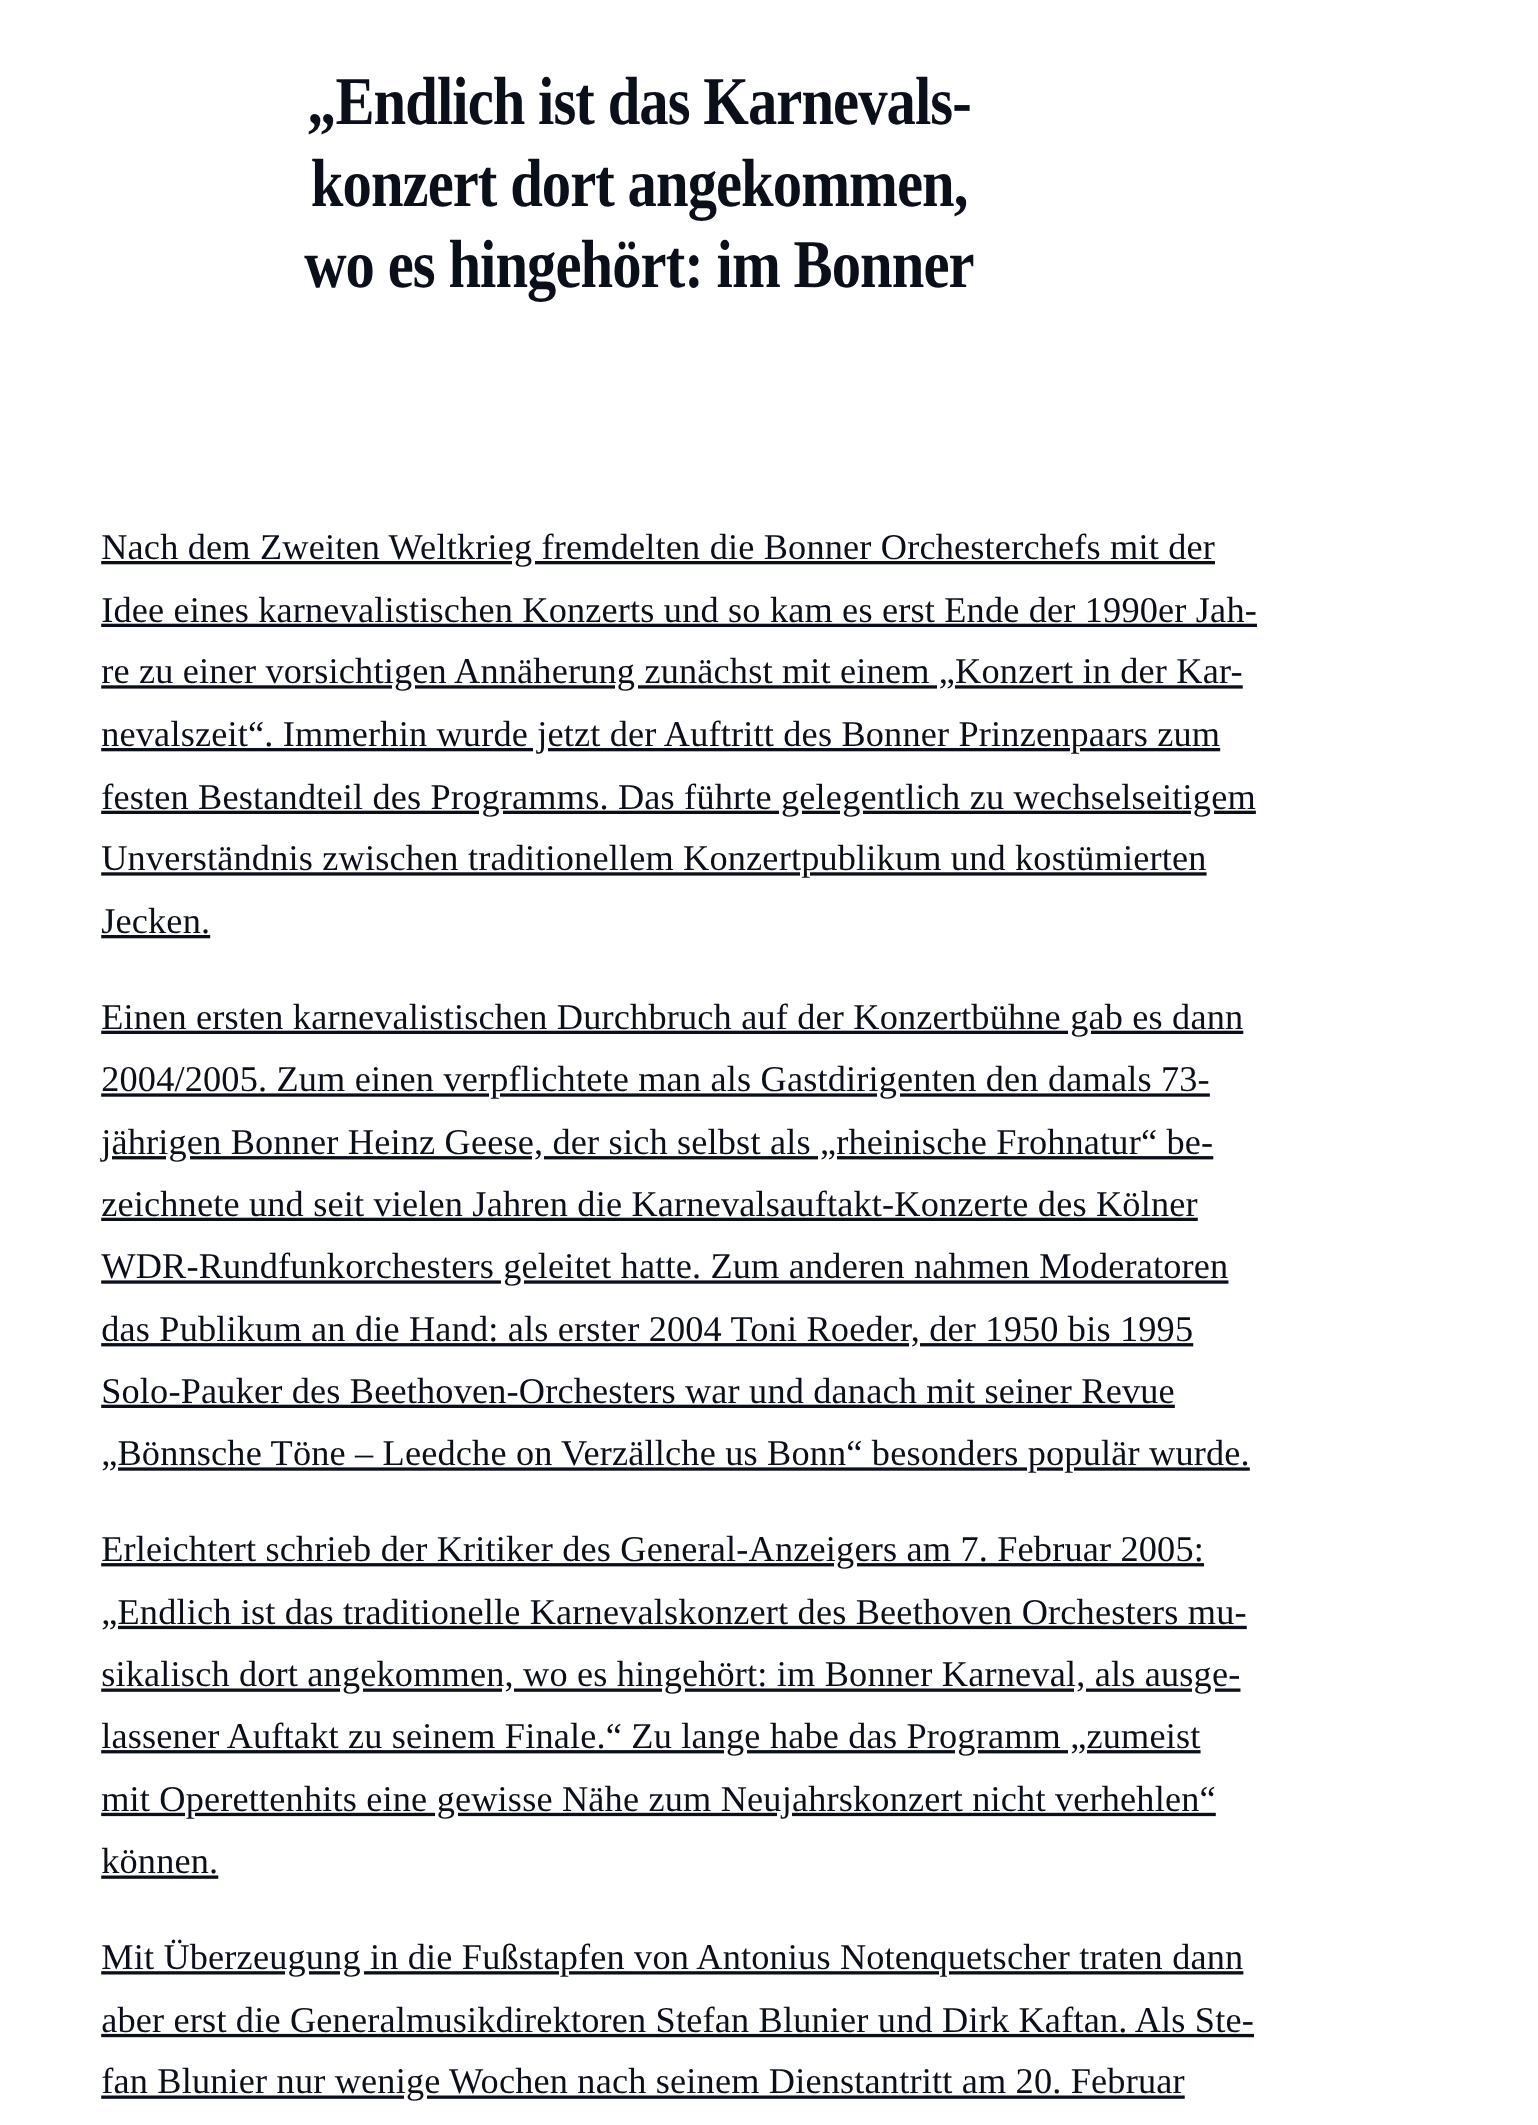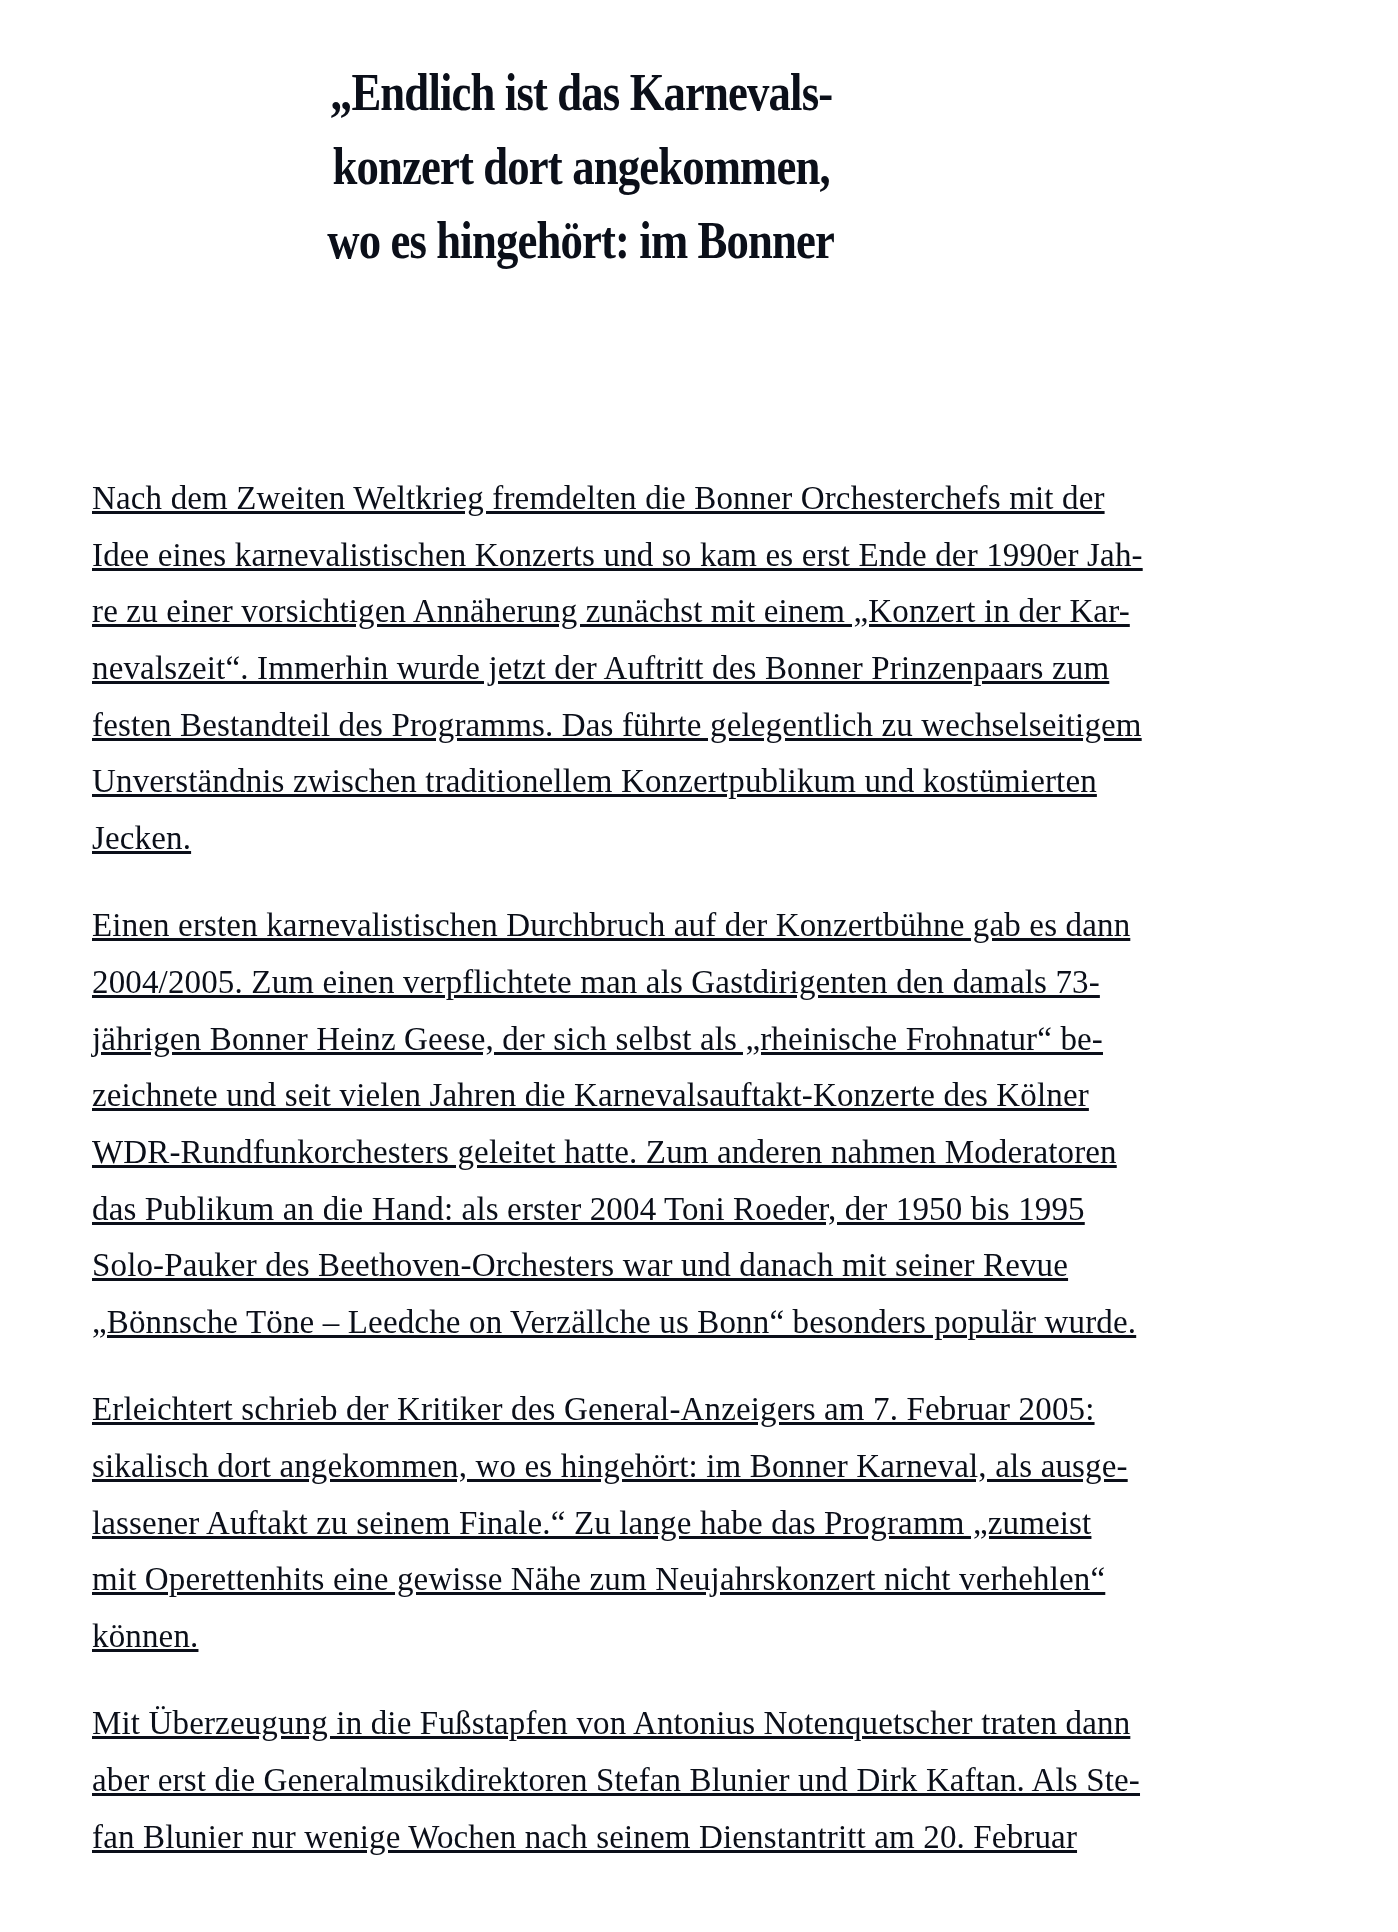--- a/index.html
+++ b/index.html
@@ -21,21 +21,21 @@
       width: 1398px;
     }
     .headline {
       position: absolute;
       left: 0;
       top: 56px;
       width: 1162px;
       margin: 0;
       font-family: "Liberation Serif", "DejaVu Serif", serif;
       font-weight: bold;
-      font-size: 52px;
+      font-size: 62px;
       line-height: 74px;
       text-align: center;
       letter-spacing: -1px;
     }
     .headline-line {
       display: block;
       height: 74px;
       white-space: nowrap;
     }
     .headline-line > span {
@@ -89,20 +89,21 @@
       <span class="paragraph-line">2004/2005. Zum einen verpflichtete man als Gastdirigenten den damals 73-</span>
       <span class="paragraph-line">jährigen Bonner Heinz Geese, der sich selbst als „rheinische Frohnatur“ be-</span>
       <span class="paragraph-line">zeichnete und seit vielen Jahren die Karnevalsauftakt-Konzerte des Kölner</span>
       <span class="paragraph-line">WDR-Rundfunkorchesters geleitet hatte. Zum anderen nahmen Moderatoren</span>
       <span class="paragraph-line">das Publikum an die Hand: als erster 2004 Toni Roeder, der 1950 bis 1995</span>
       <span class="paragraph-line">Solo-Pauker des Beethoven-Orchesters war und danach mit seiner Revue</span>
       <span class="paragraph-line">„Bönnsche Töne – Leedche on Verzällche us Bonn“ besonders populär wurde.</span>
     </p>
     <p class="paragraph">
       <span class="paragraph-line">Erleichtert schrieb der Kritiker des General-Anzeigers am 7. Februar 2005:</span>
+      <span class="paragraph-line">„Endlich ist das traditionelle Karnevalskonzert des Beethoven Orchesters mu-</span>
       <span class="paragraph-line">sikalisch dort angekommen, wo es hingehört: im Bonner Karneval, als ausge-</span>
       <span class="paragraph-line">lassener Auftakt zu seinem Finale.“ Zu lange habe das Programm „zumeist</span>
       <span class="paragraph-line">mit Operettenhits eine gewisse Nähe zum Neujahrskonzert nicht verhehlen“</span>
       <span class="paragraph-line">können.</span>
     </p>
     <p class="paragraph">
       <span class="paragraph-line">Mit Überzeugung in die Fußstapfen von Antonius Notenquetscher traten dann</span>
       <span class="paragraph-line">aber erst die Generalmusikdirektoren Stefan Blunier und Dirk Kaftan. Als Ste-</span>
       <span class="paragraph-line">fan Blunier nur wenige Wochen nach seinem Dienstantritt am 20. Februar</span>
     </p>

